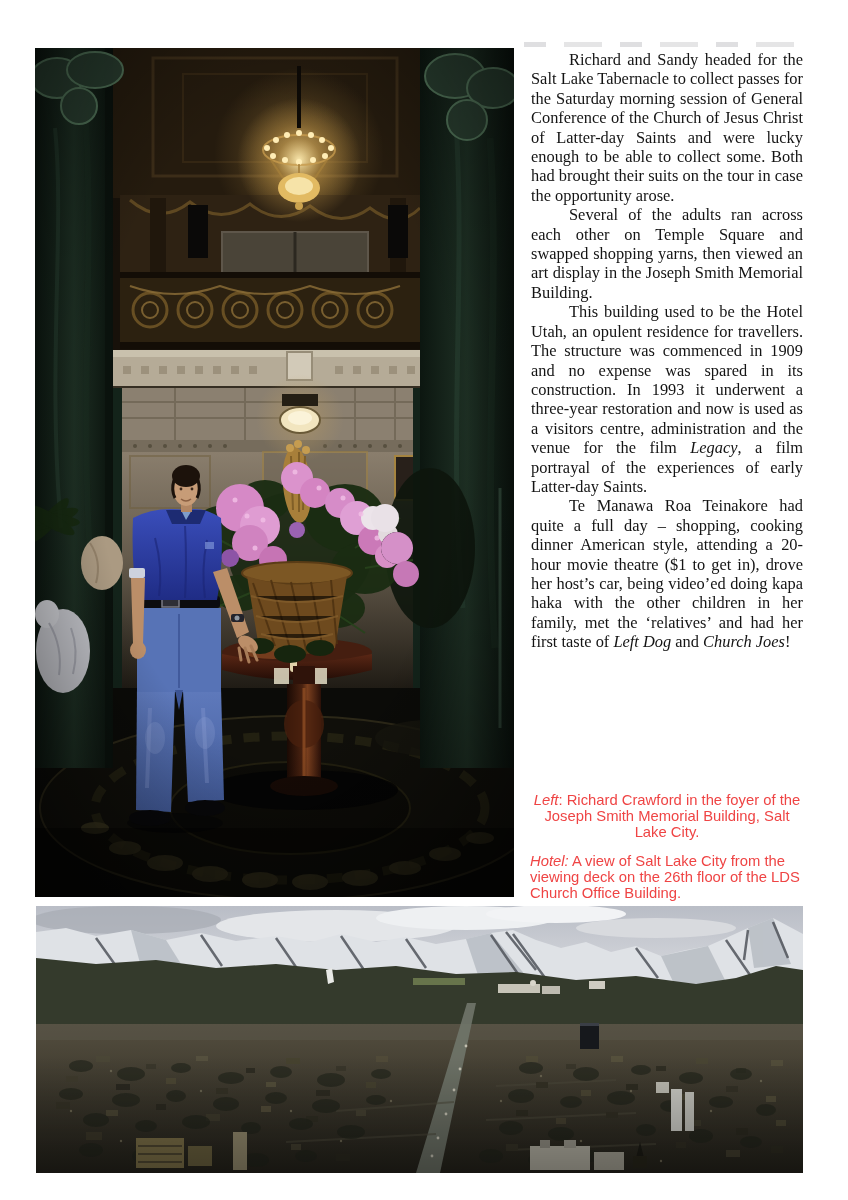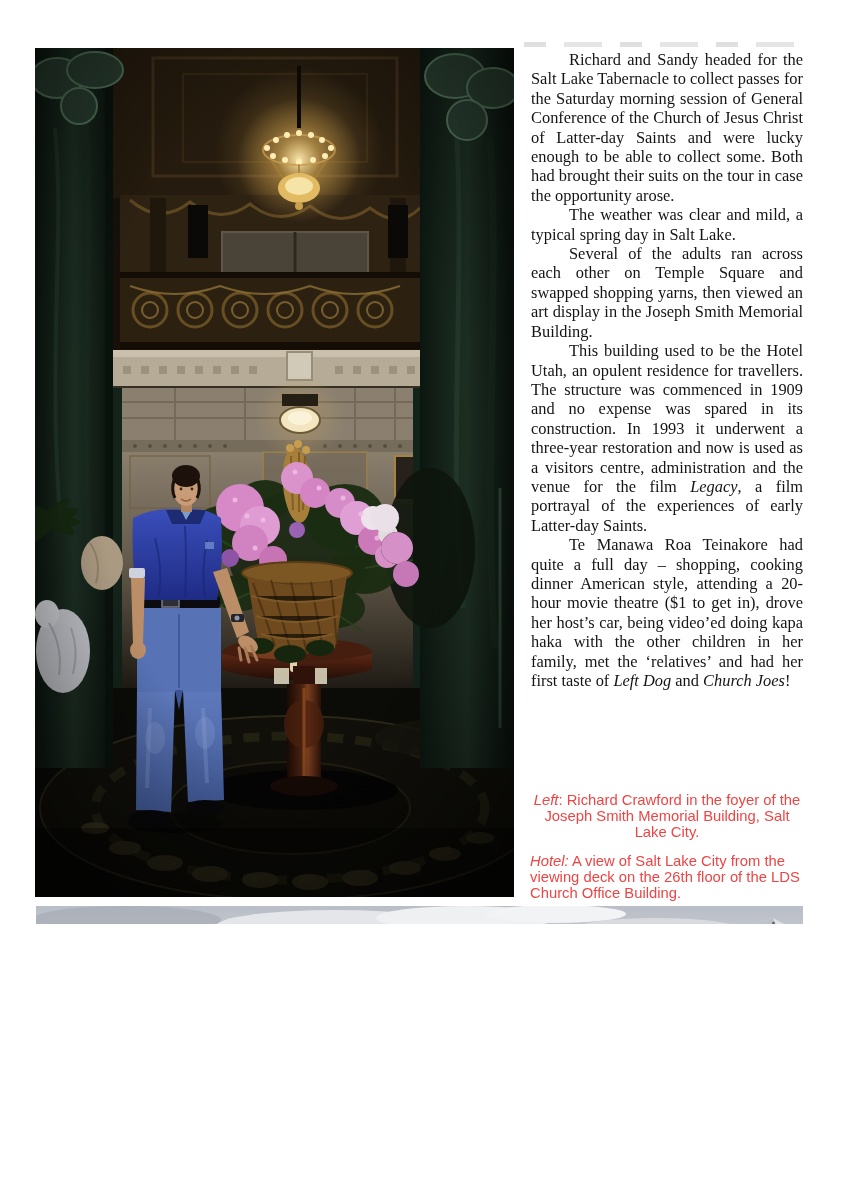--- a/index.html
+++ b/index.html
@@ -1,16 +1,16 @@
 <!DOCTYPE html>
 <html><head>
 <meta charset="utf-8">
 <style>
   html,body{margin:0;padding:0;background:#ffffff;}
-  .page{position:relative;width:848px;height:924px;background:#ffffff;overflow:hidden;
+  .page{position:relative;width:848px;height:1200px;background:#ffffff;overflow:hidden;
         font-family:"Liberation Serif",serif;color:#141414;}
   .artifact{position:absolute;left:524px;top:42px;width:283px;height:5px;opacity:.45;filter:blur(.5px);
         background:repeating-linear-gradient(90deg,#b9b9bd 0 22px,transparent 22px 40px,#c6c6ca 40px 78px,transparent 78px 96px);}
   figure{margin:0;position:absolute;padding:0;}
   .photo-foyer{left:35px;top:48px;width:479px;height:849px;}
   .photo-city{left:36px;top:906px;width:767px;height:267px;}
   .photo-foyer svg,.photo-city svg{display:block;width:100%;height:100%;}
   .text-col{position:absolute;left:531px;top:50px;width:272px;font-size:16.4px;line-height:19.4px;
         text-align:justify;}
   .text-col p{margin:0;text-indent:38px;}
@@ -397,21 +397,20 @@
         <path d="M146,451 q5,4 10,0" stroke="#8a5f42" stroke-width="1.5" fill="none"></path>
       </g>
 
       <rect x="0" y="0" width="479" height="849" fill="url(#vigG)"></rect>
       <rect x="0" y="780" width="479" height="69" fill="#000" opacity=".35"></rect>
     </svg>
   </figure>
 
   <div class="text-col">
     <p><span>Richard and Sandy headed for the Salt Lake Tabernacle to collect passes for the Saturday morning session of General Conference of the Church of Jesus Christ of Latter-day Saints and were lucky enough to be able to collect some. Both had brought their suits on the tour in case the opportunity arose.</span></p>
-    <p><span>The weather was clear and mild, a typical spring day in Salt Lake.</span></p>
     <p><span>Several of the adults ran across each other on Temple Square and swapped shopping yarns, then viewed an art display in the Joseph Smith Memorial Building.</span></p>
     <p><span>This building used to be the Hotel Utah, an opulent residence for travellers. The structure was commenced in 1909 and no expense was spared in its construction. In 1993 it underwent a three-year restoration and now is used as a visitors centre, administration and the venue for the film </span><i>Legacy</i><span>, a film portrayal of the experiences of early Latter-day Saints.</span></p>
     <p><span>Te Manawa Roa Teinakore had quite a full day – shopping, cooking dinner American style, attending a 20-hour movie theatre ($1 to get in), drove her host’s car, being video’ed doing kapa haka with the other children in her family, met the ‘relatives’ and had her first taste of </span><i>Left Dog</i><span> and </span><i>Church Joes</i><span>!</span></p>
   </div>
 
   <p class="caption cap-left-photo"><i>Left</i><span>: Richard Crawford in the foyer of the Joseph Smith Memorial Building, Salt Lake City.</span></p>
   <p class="caption cap-bottom-photo"><i>Hotel:</i><span> A view of Salt Lake City from the viewing deck on the 26th floor of the LDS Church Office Building.</span></p>
 
   <figure class="photo-city" aria-label="Panoramic view of Salt Lake City and snow-capped mountains from the 26th floor viewing deck of the LDS Church Office Building">
     <svg viewBox="0 0 767 267" preserveAspectRatio="none">

